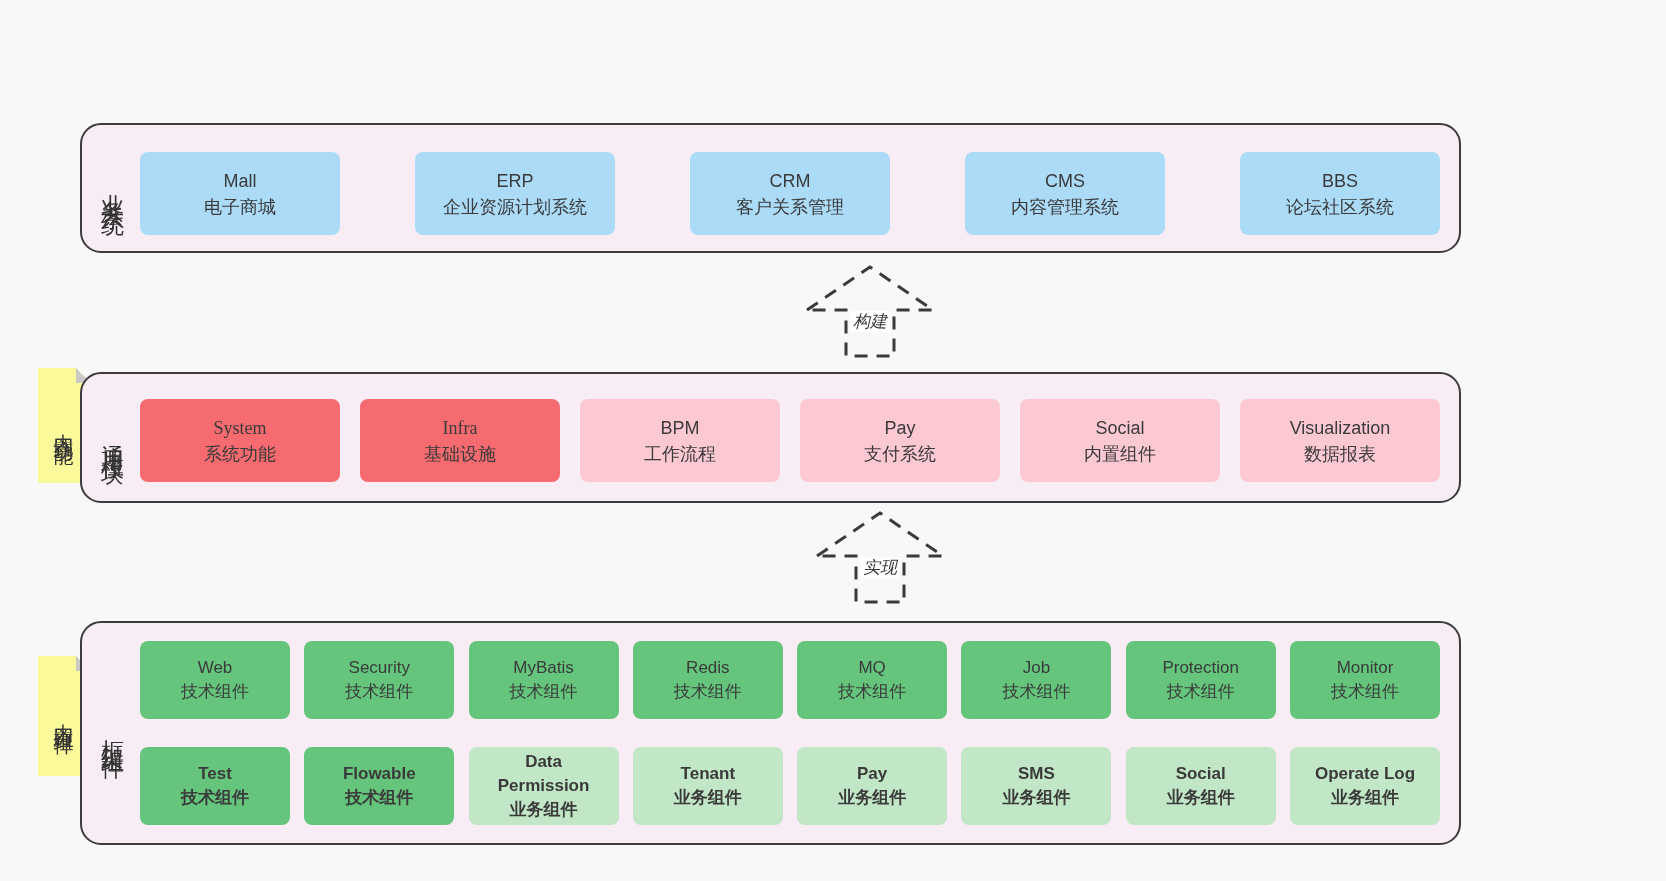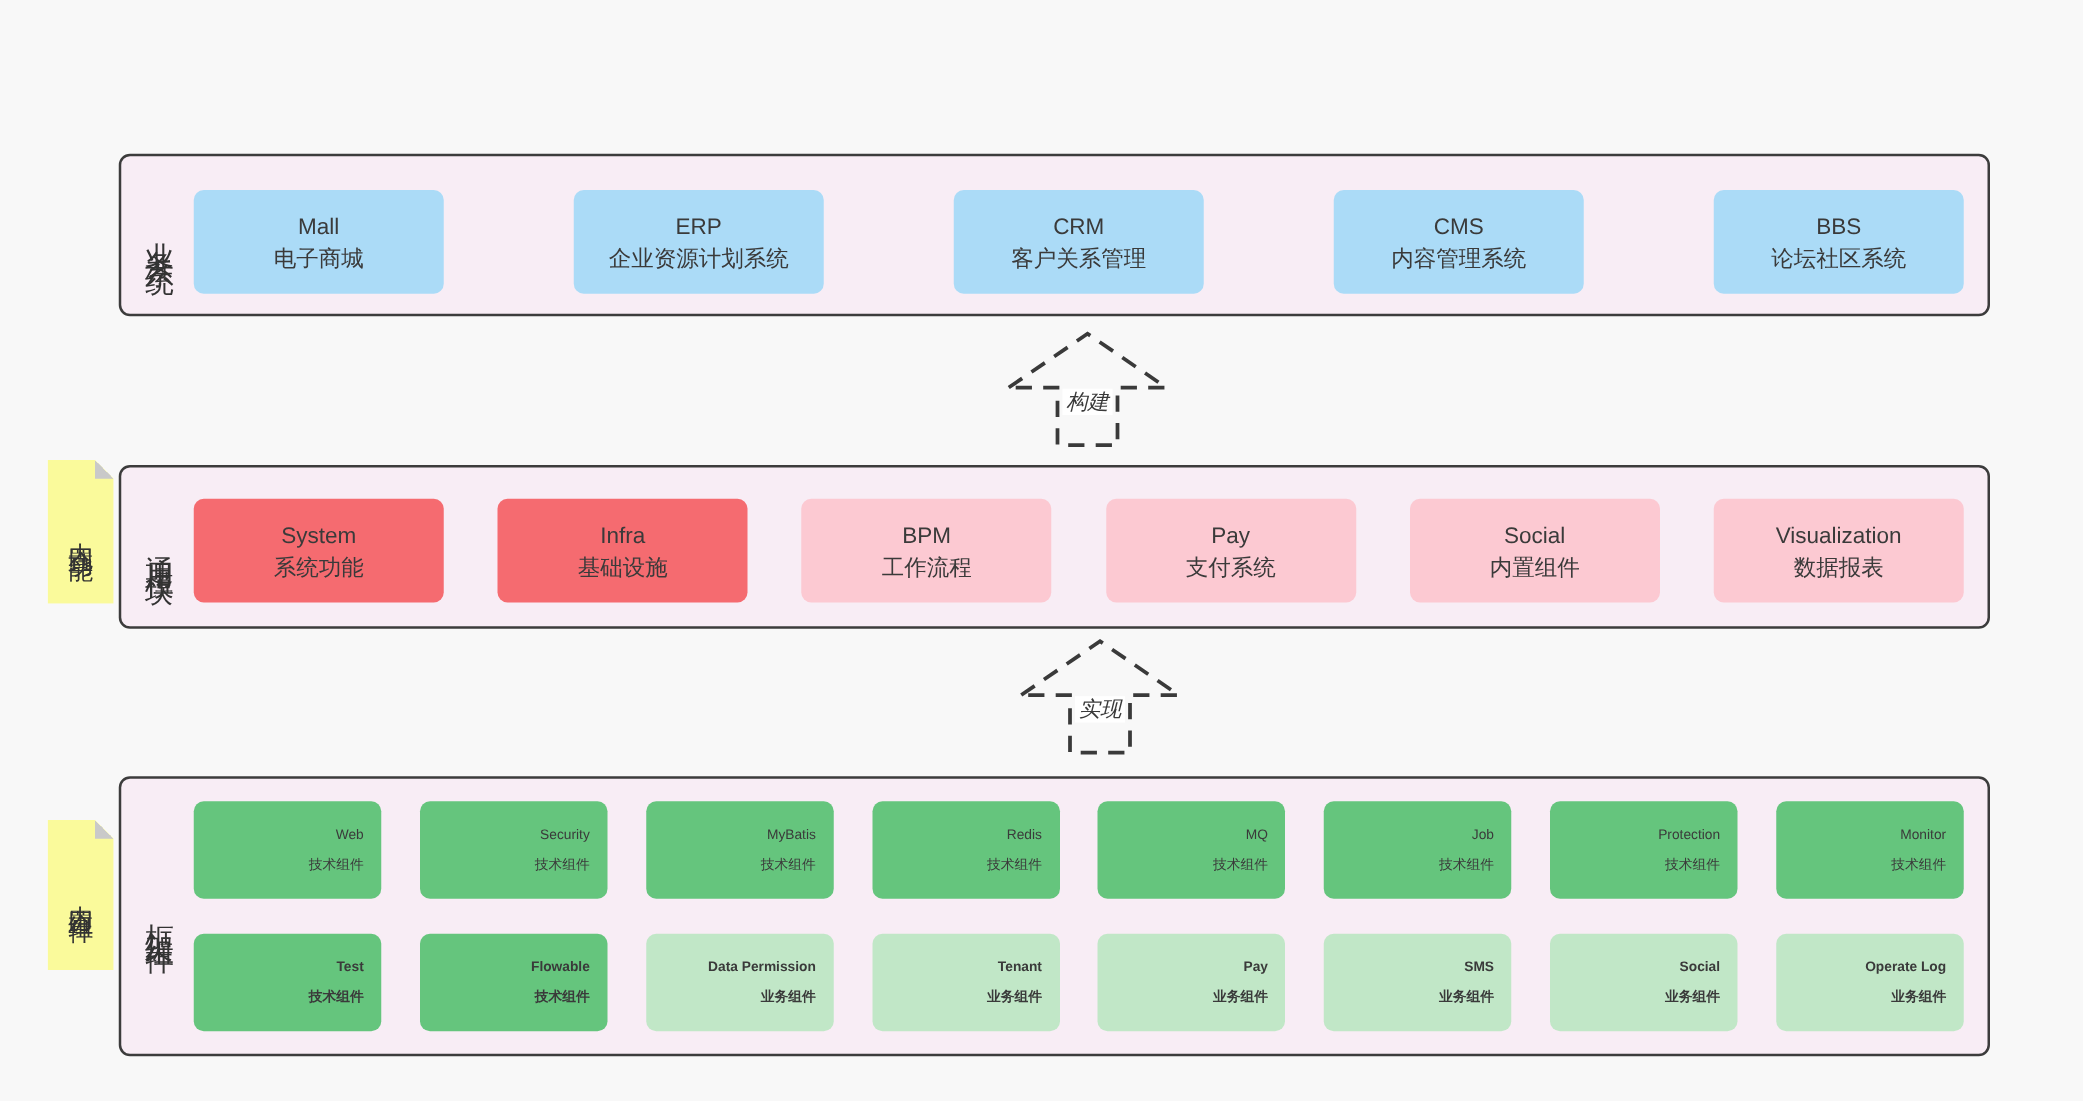--- a/index.html
+++ b/index.html
@@ -5,24 +5,24 @@
   * { margin:0; padding:0; box-sizing:border-box; }
   html,body { width:1666px; height:881px; }
   body {
     position:relative;
     background:var(--page-background,#f8f8f8);
     font-family:"Liberation Sans","DejaVu Sans",sans-serif;
     color:var(--text,#3a3a3a);
     overflow:hidden;
   }
   .layer {
-    position:absolute; left:95px; width:1497px;
+    position:absolute; left:80px; width:1381px;
     background:var(--container-fill,#f8edf5);
     border:2px solid var(--container-border,#3c3c3c);
-    border-radius:9px; z-index:2;
+    border-radius:21px; z-index:2;
   }
   #layer-business   { top:123px; height:130px; }
   #layer-modules    { top:372px; height:131px; }
   #layer-components { top:621px; height:224px; }
   .layer-label {
     position:absolute; left:16px; top:50%; transform:translateY(-50%);
     writing-mode:vertical-rl; text-orientation:upright;
     font-size:23px; letter-spacing:6px; color:#333; white-space:nowrap;
   }
   .row {
@@ -31,23 +31,23 @@
   }
   #layer-business .row  { top:27px; }
   #layer-modules .row   { top:25px; }
   #layer-components .row-1 { top:18px; }
   #layer-components .row-2 { top:124px;font-weight:bold; }
   .box {
     display:flex; flex-direction:column; align-items:center; justify-content:center;
     text-align:center; border-radius:8px; color:var(--text,#3a3a3a);
   }
   .box-lg { width:200px; height:83px; font-size:18px; line-height:26px; padding:0 10px; }
-  .box-sm { width:150px; height:78px; font-size:11px; line-height:24px; padding:0 14px;align-items:flex-end; }
+  .box-sm { width:150px; height:78px; font-size:17px; line-height:24px; padding:0 14px; }
   .b-blue   { background:var(--blue,#abdbf7); }
-  .b-red    { background:var(--red,#f56b70); }
+  .b-red    { background:var(--red,#f56b70);font-family:Liberation Serif, serif; }
   .b-pink   { background:var(--pink,#fcc9d2); }
   .b-green  { background:var(--green,#65c57d); }
   .b-lgreen { background:var(--light-green,#c1e7c7); }
   .sticky {
     position:absolute; left:38px; width:53px; z-index:1;
     background:var(--sticky-yellow,#fafa9b);
     display:flex; align-items:center; justify-content:center;
     clip-path:polygon(0 0, calc(100% - 15px) 0, 100% 15px, 100% 100%, 0 100%);
   }
   #sticky-modules    { top:368px; height:115px; }

